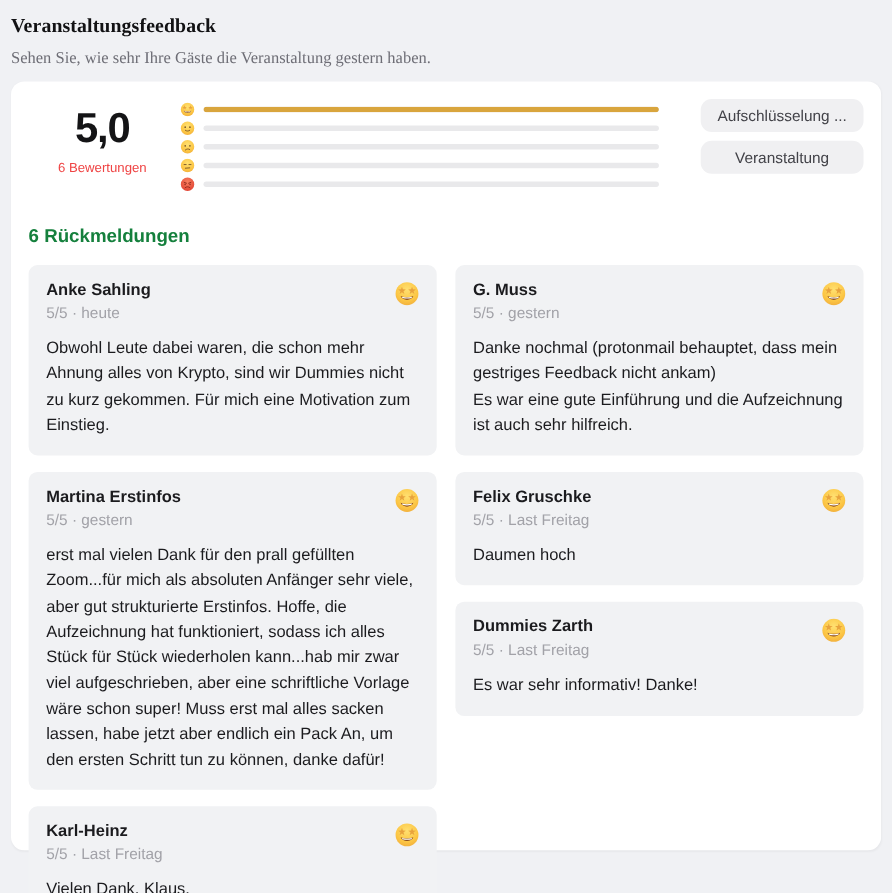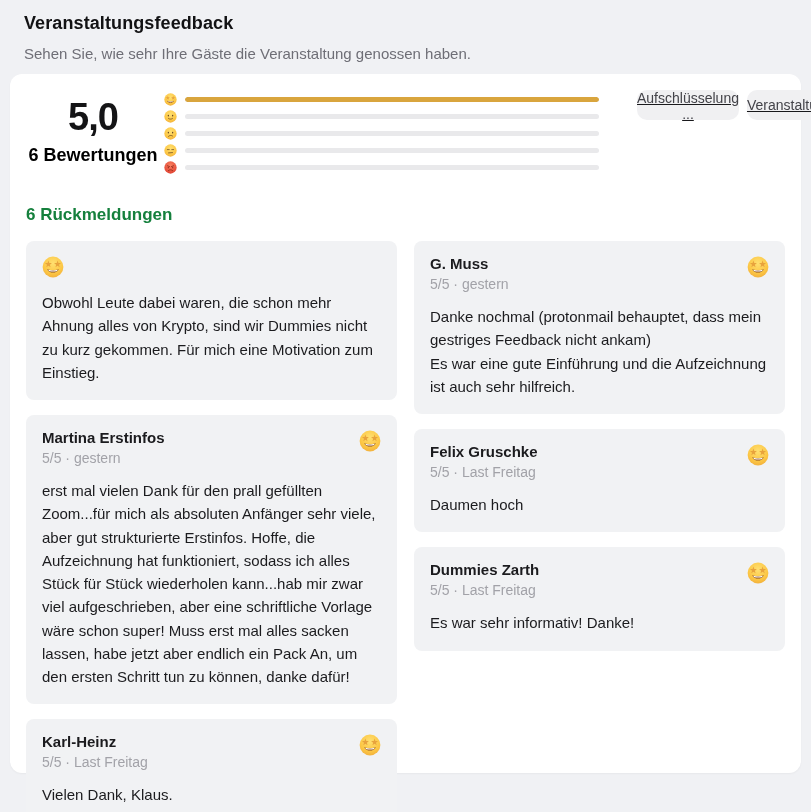--- a/index.html
+++ b/index.html
@@ -2,46 +2,46 @@
 <html><head>
 <meta charset="utf-8">
 <style>
   * { margin:0; padding:0; box-sizing:border-box; }
   html,body { width:811px; height:812px; overflow:hidden; }
   body {
     background:#f0f1f4;
     font-family:"Liberation Sans", sans-serif;
     color:#19191c;
   }
-  .page-header { padding:13px 11px 0 24px; }
+  .page-header { padding:13px 11px 0 10px;font-family:Liberation Serif, serif; }
   .page-title { font-size:18px; font-weight:700; color:#121214; letter-spacing:.1px; }
   .page-subtitle { margin-top:11px; font-size:15px; color:#6e6e76; }
 
   .main-card {
     margin:12px 10px 0 10px;
     background:#ffffff;
     border-radius:12px;
     box-shadow:0 1px 2px rgba(0,0,0,.04);
     padding:16px;
     height:699px;
   }
 
   
   .summary { display:flex; align-items:flex-start; }
   .score-block { width:134px; text-align:center; padding-top:6px; flex:none; }
   .score-value { font-size:38px; font-weight:700; letter-spacing:-1px; color:#141416; }
-  .score-count { margin-top:6px; font-size:18px; color:#000000;font-weight:bold; }
+  .score-count { margin-top:6px; font-size:12px; color:#ef4444; }
 
   .scale-chart { flex:1; padding:0 38px 0 4px; margin-top:1px; }
   .scale-row { display:flex; align-items:center; height:17px; gap:8px; }
   .scale-row .emoji { flex:none; display:block; }
   .bar-track { flex:1; height:5px; border-radius:3px; background:#e9e9eb; overflow:hidden; position:relative; }
   .bar-fill { height:100%; border-radius:3px; width:0; }
 
-  .summary-buttons { width:148px; flex:none; display:flex; flex-direction:row; gap:8px;text-decoration:underline; }
+  .summary-buttons { width:148px; flex:none; display:flex; flex-direction:column; gap:8px; }
   .pill-button {
     height:30px; border:none; border-radius:10px;
     background:#f0f0f2; color:#434349;
     font-family:"Liberation Sans", sans-serif;
     font-size:14px; cursor:pointer; width:100%;
   }
 
   .feedback-heading { margin-top:29px; font-size:17px; font-weight:700; color:#15803d; }
 
   .columns { margin-top:16px; display:flex; gap:17px; align-items:flex-start; }
@@ -70,21 +70,21 @@
     </radialGradient>
     <radialGradient id="angryGrad" cx="50%" cy="32%" r="78%">
       <stop offset="0%" stop-color="#f87f5f"></stop>
       <stop offset="100%" stop-color="#de3a2c"></stop>
     </radialGradient>
   </defs>
 </svg>
 
 <div class="page-header">
   <div class="page-title">Veranstaltungsfeedback</div>
-  <div class="page-subtitle">Sehen Sie, wie sehr Ihre Gäste die Veranstaltung genossen haben.</div>
+  <div class="page-subtitle">Sehen Sie, wie sehr Ihre Gäste die Veranstaltung gestern haben.</div>
 </div>
 
 <div class="main-card">
 
   <div class="summary">
     <div class="score-block">
       <div class="score-value">5,0</div>
       <div class="score-count">6 Bewertungen</div>
     </div>
 
@@ -160,20 +160,24 @@
     </div>
   </div>
 
   <div class="feedback-heading">6 Rückmeldungen</div>
 
   <div class="columns">
     <div class="column">
 
       <div class="feedback-card">
         <div class="card-head">
+          <div>
+            <div class="card-name">Anke Sahling</div>
+            <div class="card-meta">5/5 · heute</div>
+          </div>
           <svg class="card-emoji" width="22" height="22" viewBox="0 0 36 36">
             <circle cx="18" cy="18" r="17" fill="url(#faceGrad)"></circle>
             <polygon fill="#e8a33d" transform="translate(10.5,13.5)" points="0,-6 1.41,-1.94 5.71,-1.85 2.28,0.74 3.53,4.85 0,2.4 -3.53,4.85 -2.28,0.74 -5.71,-1.85 -1.41,-1.94"></polygon>
             <polygon fill="#e8a33d" transform="translate(25.5,13.5)" points="0,-6 1.41,-1.94 5.71,-1.85 2.28,0.74 3.53,4.85 0,2.4 -3.53,4.85 -2.28,0.74 -5.71,-1.85 -1.41,-1.94"></polygon>
             <path d="M8.5 21.5c3 7.6 16 7.6 19 0-6.3 2.4-12.7 2.4-19 0z" fill="#8a4d1e"></path>
             <path d="M10.3 22.6c5.1 1.5 10.3 1.5 15.4 0l-.9 1.9c-4.5 1.1-9.1 1.1-13.6 0z" fill="#ffffff"></path>
           </svg>
         </div>
         <div class="card-text">Obwohl Leute dabei waren, die schon mehr Ahnung alles von Krypto, sind wir Dummies nicht zu kurz gekommen. Für mich eine Motivation zum Einstieg.</div>
       </div>

